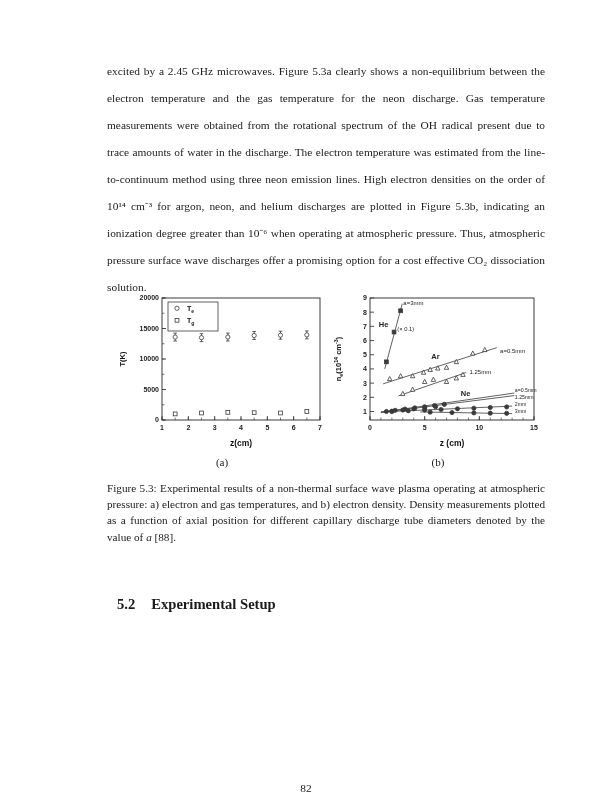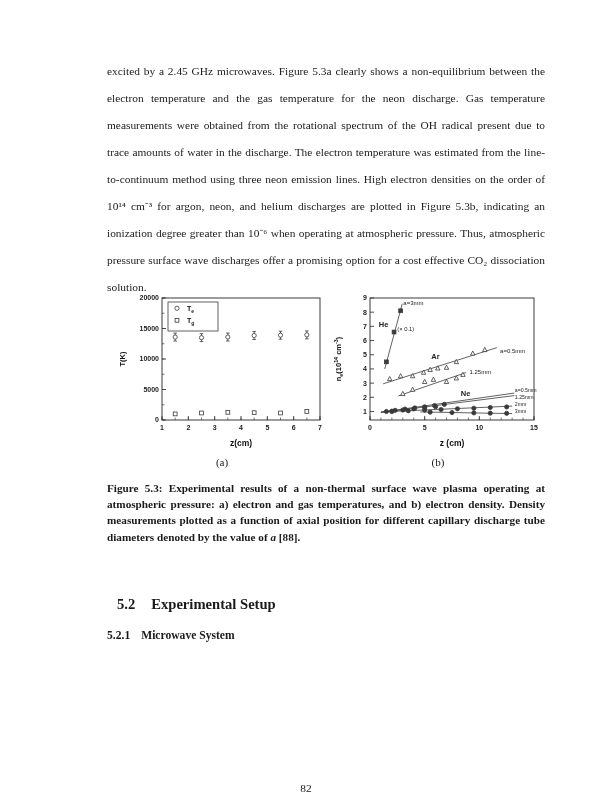--- a/index.html
+++ b/index.html
@@ -35,21 +35,20 @@
     text-align:center;
     font-size:11px;
     margin-top:6px;
   }
   .caption{
     position:absolute;
     top:480px;left:107px;width:438px;
     font-size:11.2px;
     line-height:16.2px;
     text-align:justify;
-    font-weight:bold;
   }
   .section{
     position:absolute;
     top:586px;left:107px;width:438px;
     margin:10px;
     font-size:14.6px;
     font-weight:bold;
   }
   .section .num{margin-right:16px;}
   .subsection{
@@ -279,20 +278,17 @@
       <div class="sublabel">(b)</div>
     </div>
   </div>
 
   <div class="caption"><span>Figure 5.3: Experimental results of a non-thermal surface wave plasma operating at atmospheric pressure: a) electron and gas temperatures, and b) electron density. Density measurements plotted as a function of axial position for different capillary discharge tube diameters denoted by the value of </span><i>a</i><span> [88].</span></div>
 
   <h2 class="section">
     <span class="num">5.2</span><span>Experimental Setup</span>
   </h2>
 
-  <h3 class="subsection">
-    <span class="num">5.2.1</span><span>Microwave System</span>
-  </h3>
 
 
   <div class="pagenum">82</div>
 
 </div>
 
 </body></html>

